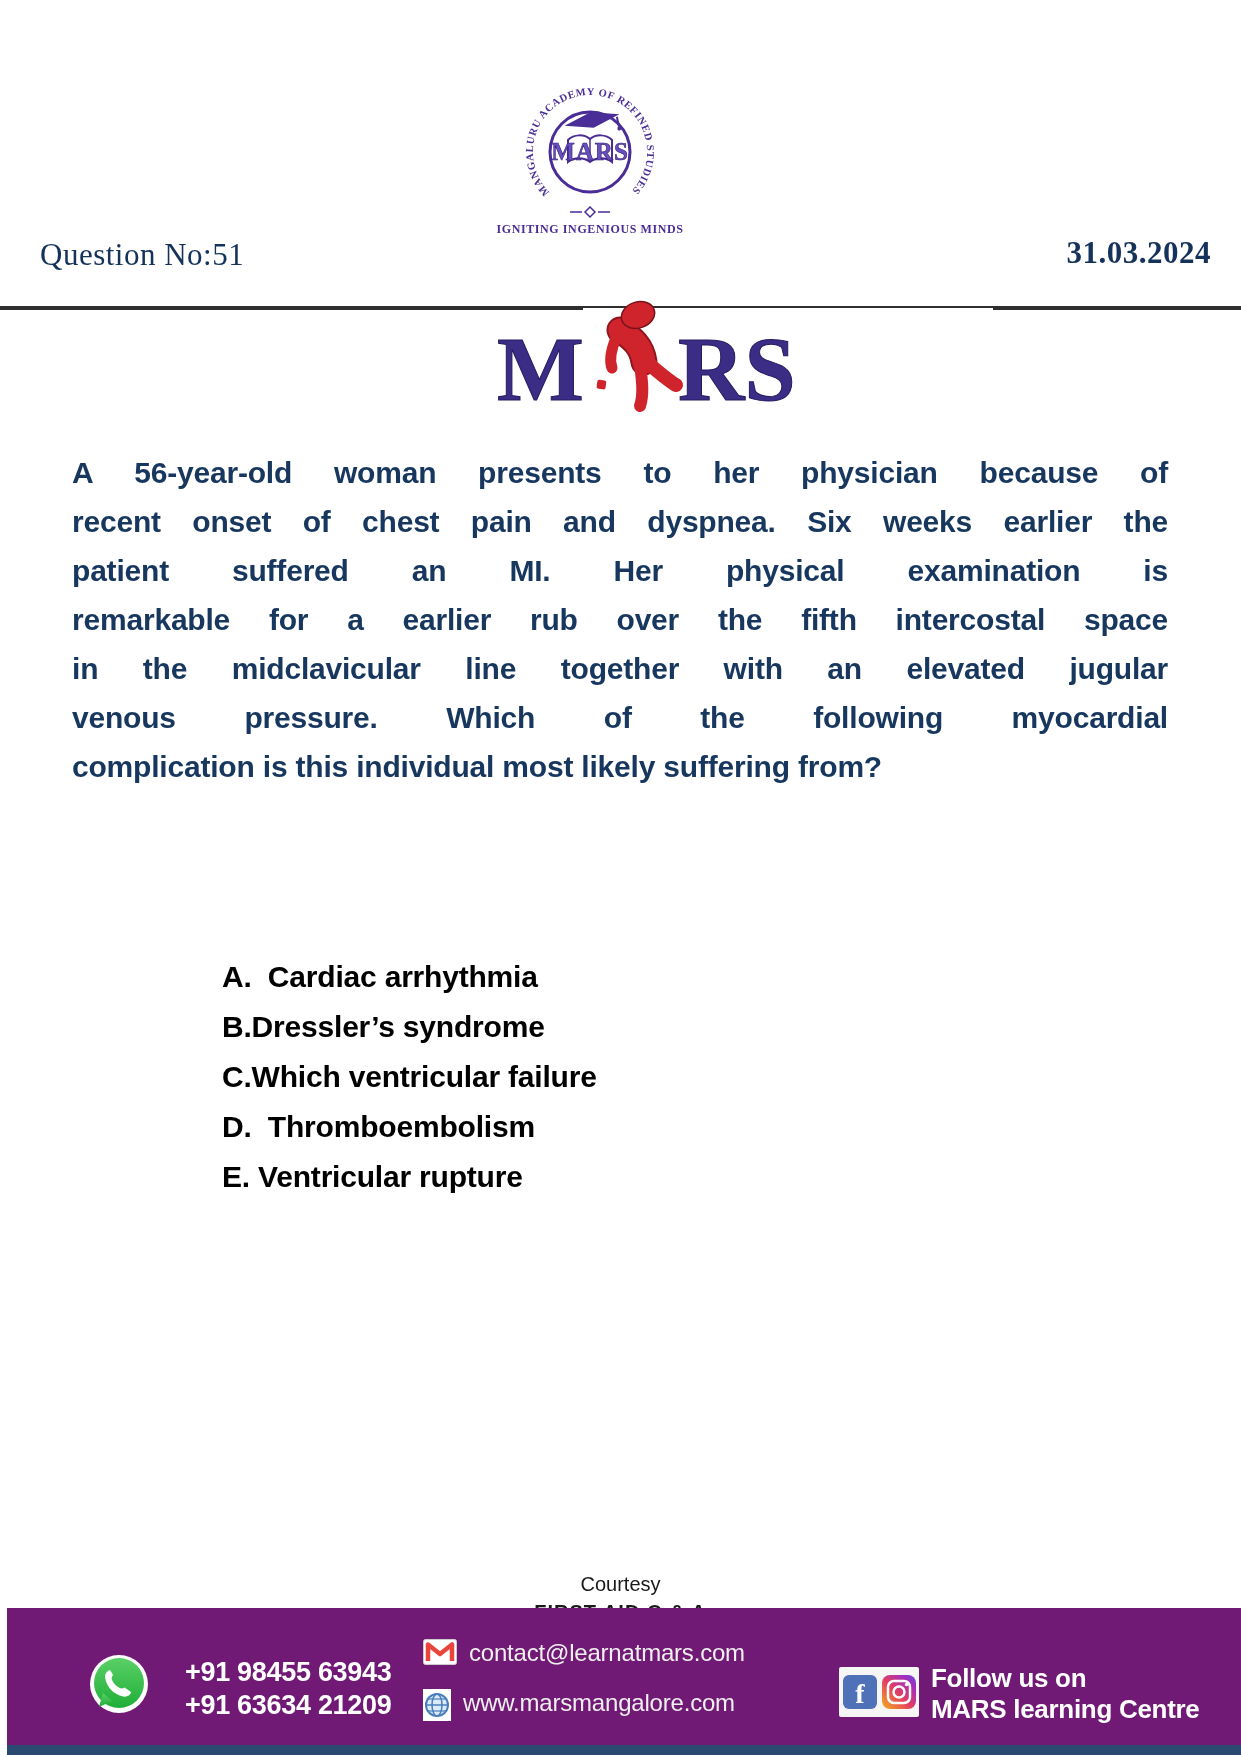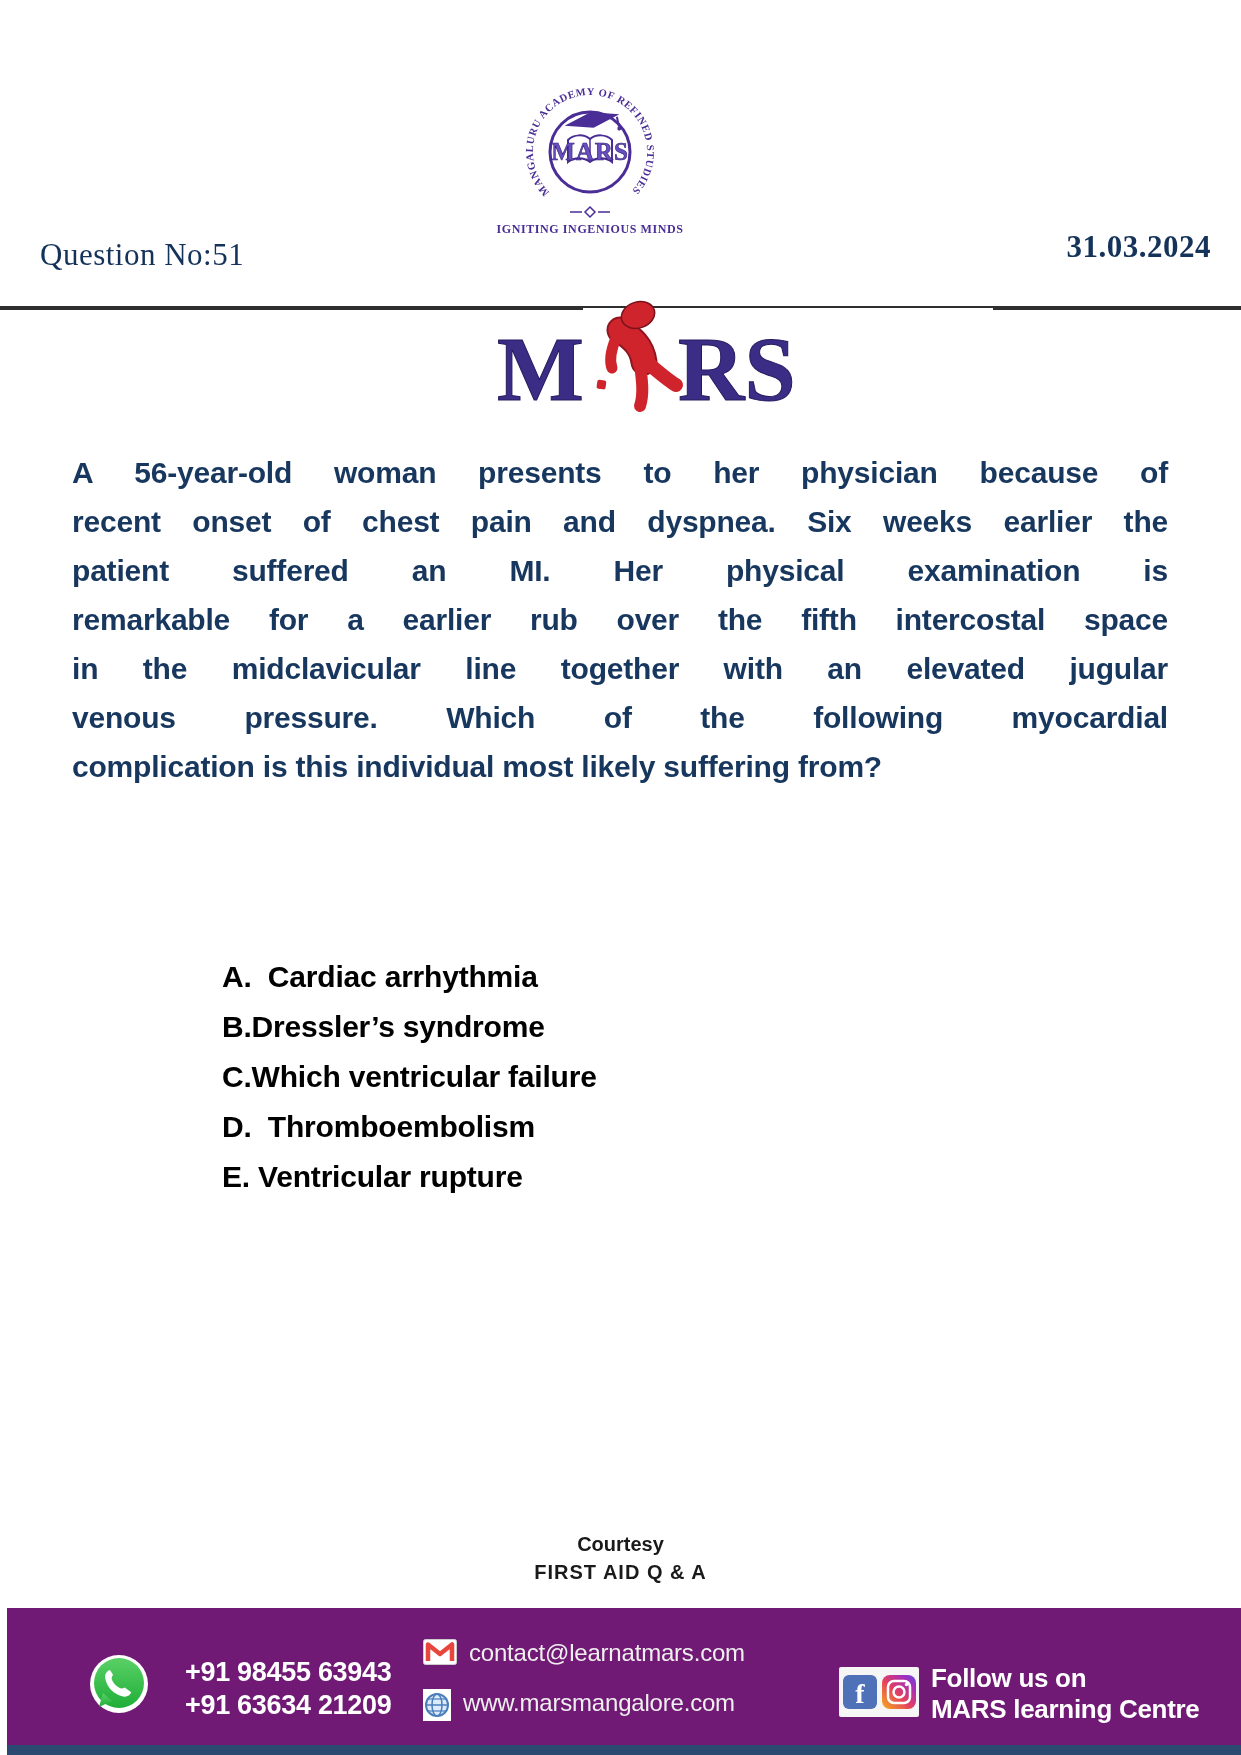--- a/index.html
+++ b/index.html
@@ -14,41 +14,41 @@
     font-family:"Liberation Serif",serif;font-weight:bold;font-size:12px;
     letter-spacing:.6px;color:#4a2d96;
   }
   
   .qno{
     position:absolute;left:40px;top:237px;
     font-family:"Liberation Serif",serif;font-weight:normal;font-size:31px;
     color:#14325a;letter-spacing:.5px;
   }
   .qdate{
-    position:absolute;right:30px;top:229px;
+    position:absolute;right:30px;top:235px;
     font-family:"Liberation Serif",serif;font-weight:bold;font-size:31px;
     color:#14325a;letter-spacing:.5px;
   }
   .rule{position:absolute;left:0;top:306px;width:1241px;height:4px;background:#2f2f2f;}
   .rule-patch{position:absolute;left:583px;top:308px;width:410px;height:4px;background:#ffffff;}
   
   .marslogo{position:absolute;left:495px;top:300px;width:310px;height:115px;}
   
   .question{
     position:absolute;left:72px;top:448px;width:1096px;
     font-size:30px;font-weight:bold;color:#17375e;letter-spacing:-.2px;
   }
   .qline{line-height:49px;text-align:justify;text-align-last:justify;}
   .qline.last{text-align-last:left;}
   
   .options{position:absolute;left:222px;top:952px;font-size:30px;font-weight:bold;color:#000;}
   .option{line-height:50px;white-space:pre;letter-spacing:-.2px;}
   
   .courtesy{position:absolute;left:0;top:1530px;width:1241px;text-align:center;color:#1a1a1a;}
-  .courtesy .c1{font-size:20px;font-weight:700;line-height:28px;}
+  .courtesy .c1{font-size:20px;font-weight:400;line-height:28px;margin-top:40px;}
   .courtesy .c2{font-size:20px;font-weight:600;line-height:28px;letter-spacing:1px;}
   
   .footer{position:absolute;left:7px;top:1608px;width:1241px;height:147px;background:#701a75;}
   .footer-strip{position:absolute;left:0;bottom:0;width:100%;height:10px;background:#2a4a72;}
   .wa-icon{position:absolute;left:82px;top:46px;width:60px;height:60px;}
   .phones{position:absolute;left:178px;top:48px;color:#fff;font-weight:bold;font-size:27px;line-height:33px;letter-spacing:-.3px;}
   .contact{position:absolute;left:416px;top:31px;}
   .contact .row{display:flex;align-items:flex-start;gap:12px;height:34px;}
   .contact .row + .row{margin-top:16px;}
   .contact .txt{color:#efefef;font-size:24px;letter-spacing:-.2px;}

